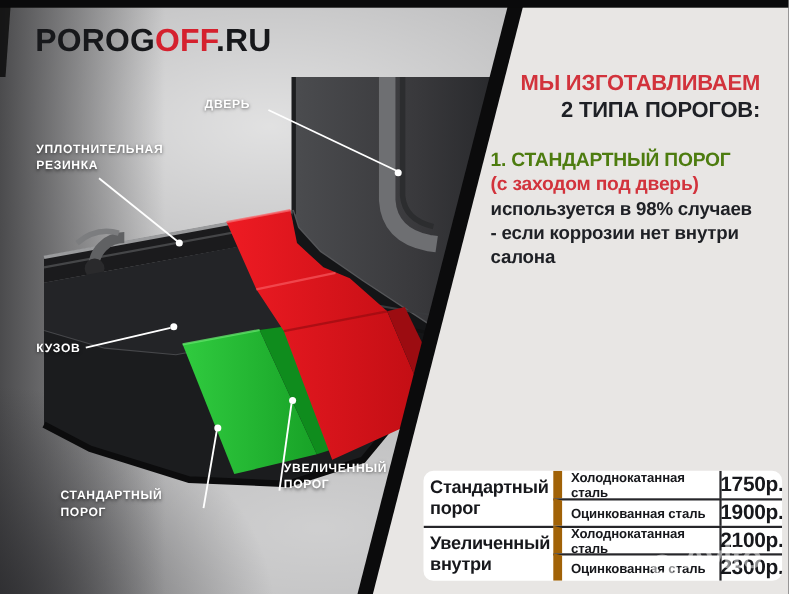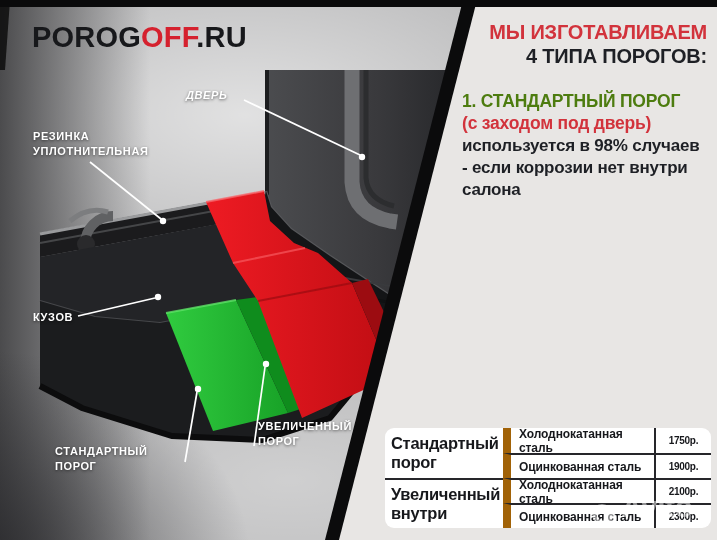--- a/index.html
+++ b/index.html
@@ -18,33 +18,33 @@
     white-space:nowrap;
   }
   .logo .accent{color:#d5212e;}
 
   
   .co-label{
     position:absolute;z-index:6;color:#fff;font-weight:800;
     font-size:11px;line-height:15px;letter-spacing:0.6px;
     text-shadow:0 1px 3px rgba(0,0,0,.55);white-space:nowrap;
   }
-  .co-door{left:186px;top:88px;font-style:italic;}
+  .co-door{left:186px;top:88px;}
   .co-seal{left:33px;top:129px;}
   .co-body{left:33px;top:310px;}
   .co-standard{left:55px;top:444px;width:125px;text-align:left;}
   .co-increased{left:258px;top:419px;}
 
   
   .panel{
     position:absolute;inset:0;z-index:3;background:#e8e6e4;
     -webkit-clip-path:polygon(477px 0,717px 0,717px 540px,339px 540px);
     clip-path:polygon(477px 0,717px 0,717px 540px,339px 540px);
   }
-  .panel-text{position:absolute;left:462px;width:245px;color:#1e2025;}
+  .panel-text{position:absolute;left:446px;width:245px;color:#1e2025;margin-top:44px;}
   .headline{top:21px;text-align:right;font-size:20px;line-height:23.5px;font-weight:800;letter-spacing:-0.2px;}
   .headline .red{color:#d2333c;}
   .section{font-size:17px;line-height:22.3px;font-weight:700;letter-spacing:-0.2px;}
   .sec1{top:90px;}
   .sec2{top:219px;}
   .section .title{color:#4d7c0f;font-size:17.5px;font-weight:800;}
   .section .subtitle{color:#d2333c;font-size:17.5px;font-weight:800;}
   .section .body-text{color:#1e2025;}
 
   
@@ -58,21 +58,21 @@
     grid-column:1;grid-row:span 2;display:flex;flex-direction:column;justify-content:center;
     padding-left:6px;font-size:16.5px;line-height:19px;font-weight:800;letter-spacing:-0.3px;
   }
   .pt-material{
     grid-column:2;display:flex;align-items:center;padding-left:8px;
     font-size:12px;font-weight:700;letter-spacing:-0.1px;
     border-left:8px solid #a16207;border-right:2px solid #26262a;
   }
   .pt-price{
     grid-column:3;display:flex;align-items:center;justify-content:center;
-    font-size:10px;font-weight:800;letter-spacing:-0.3px;
+    font-size:19px;font-weight:800;letter-spacing:-0.3px;
   }
   .sub-divider{border-top:2px solid #26262a;}
   .group-divider{border-top:2px solid #26262a;}
 
   
   .watermark{
     position:absolute;left:592px;top:490px;z-index:7;display:flex;align-items:flex-end;
     color:#fff;opacity:.5;font-weight:800;font-size:30px;letter-spacing:-0.5px;
     pointer-events:none;
   }
@@ -192,37 +192,37 @@
 
     <polygon points="463,0 478,0 340,540 325,540" fill="#0b0b0c"></polygon>
   </svg>
 
   <div class="logo">
     <span>POROG</span><span class="accent">OFF</span><span>.RU</span>
   </div>
 
   <div class="co-label co-door">ДВЕРЬ</div>
   <div class="co-label co-seal">
+    <div>УПЛОТНИТЕЛЬНАЯ</div>
     <div>РЕЗИНКА</div>
-    <div>УПЛОТНИТЕЛЬНАЯ</div>
   </div>
   <div class="co-label co-body">КУЗОВ</div>
   <div class="co-label co-standard">
     <div>СТАНДАРТНЫЙ</div>
     <div>ПОРОГ</div>
   </div>
   <div class="co-label co-increased">
     <div>УВЕЛИЧЕННЫЙ</div>
     <div>ПОРОГ</div>
   </div>
 
   <div class="panel">
     <div class="panel-text headline">
       <div class="red">МЫ ИЗГОТАВЛИВАЕМ</div>
-      <div>4 ТИПА ПОРОГОВ:</div>
+      <div>2 ТИПА ПОРОГОВ:</div>
     </div>
 
     <div class="panel-text section sec1">
       <div class="title">1. СТАНДАРТНЫЙ ПОРОГ</div>
       <div class="subtitle">(с заходом под дверь)</div>
       <div class="body-text">используется в 98% случаев - если коррозии нет внутри салона</div>
     </div>
 
 
     <div class="price-table">

